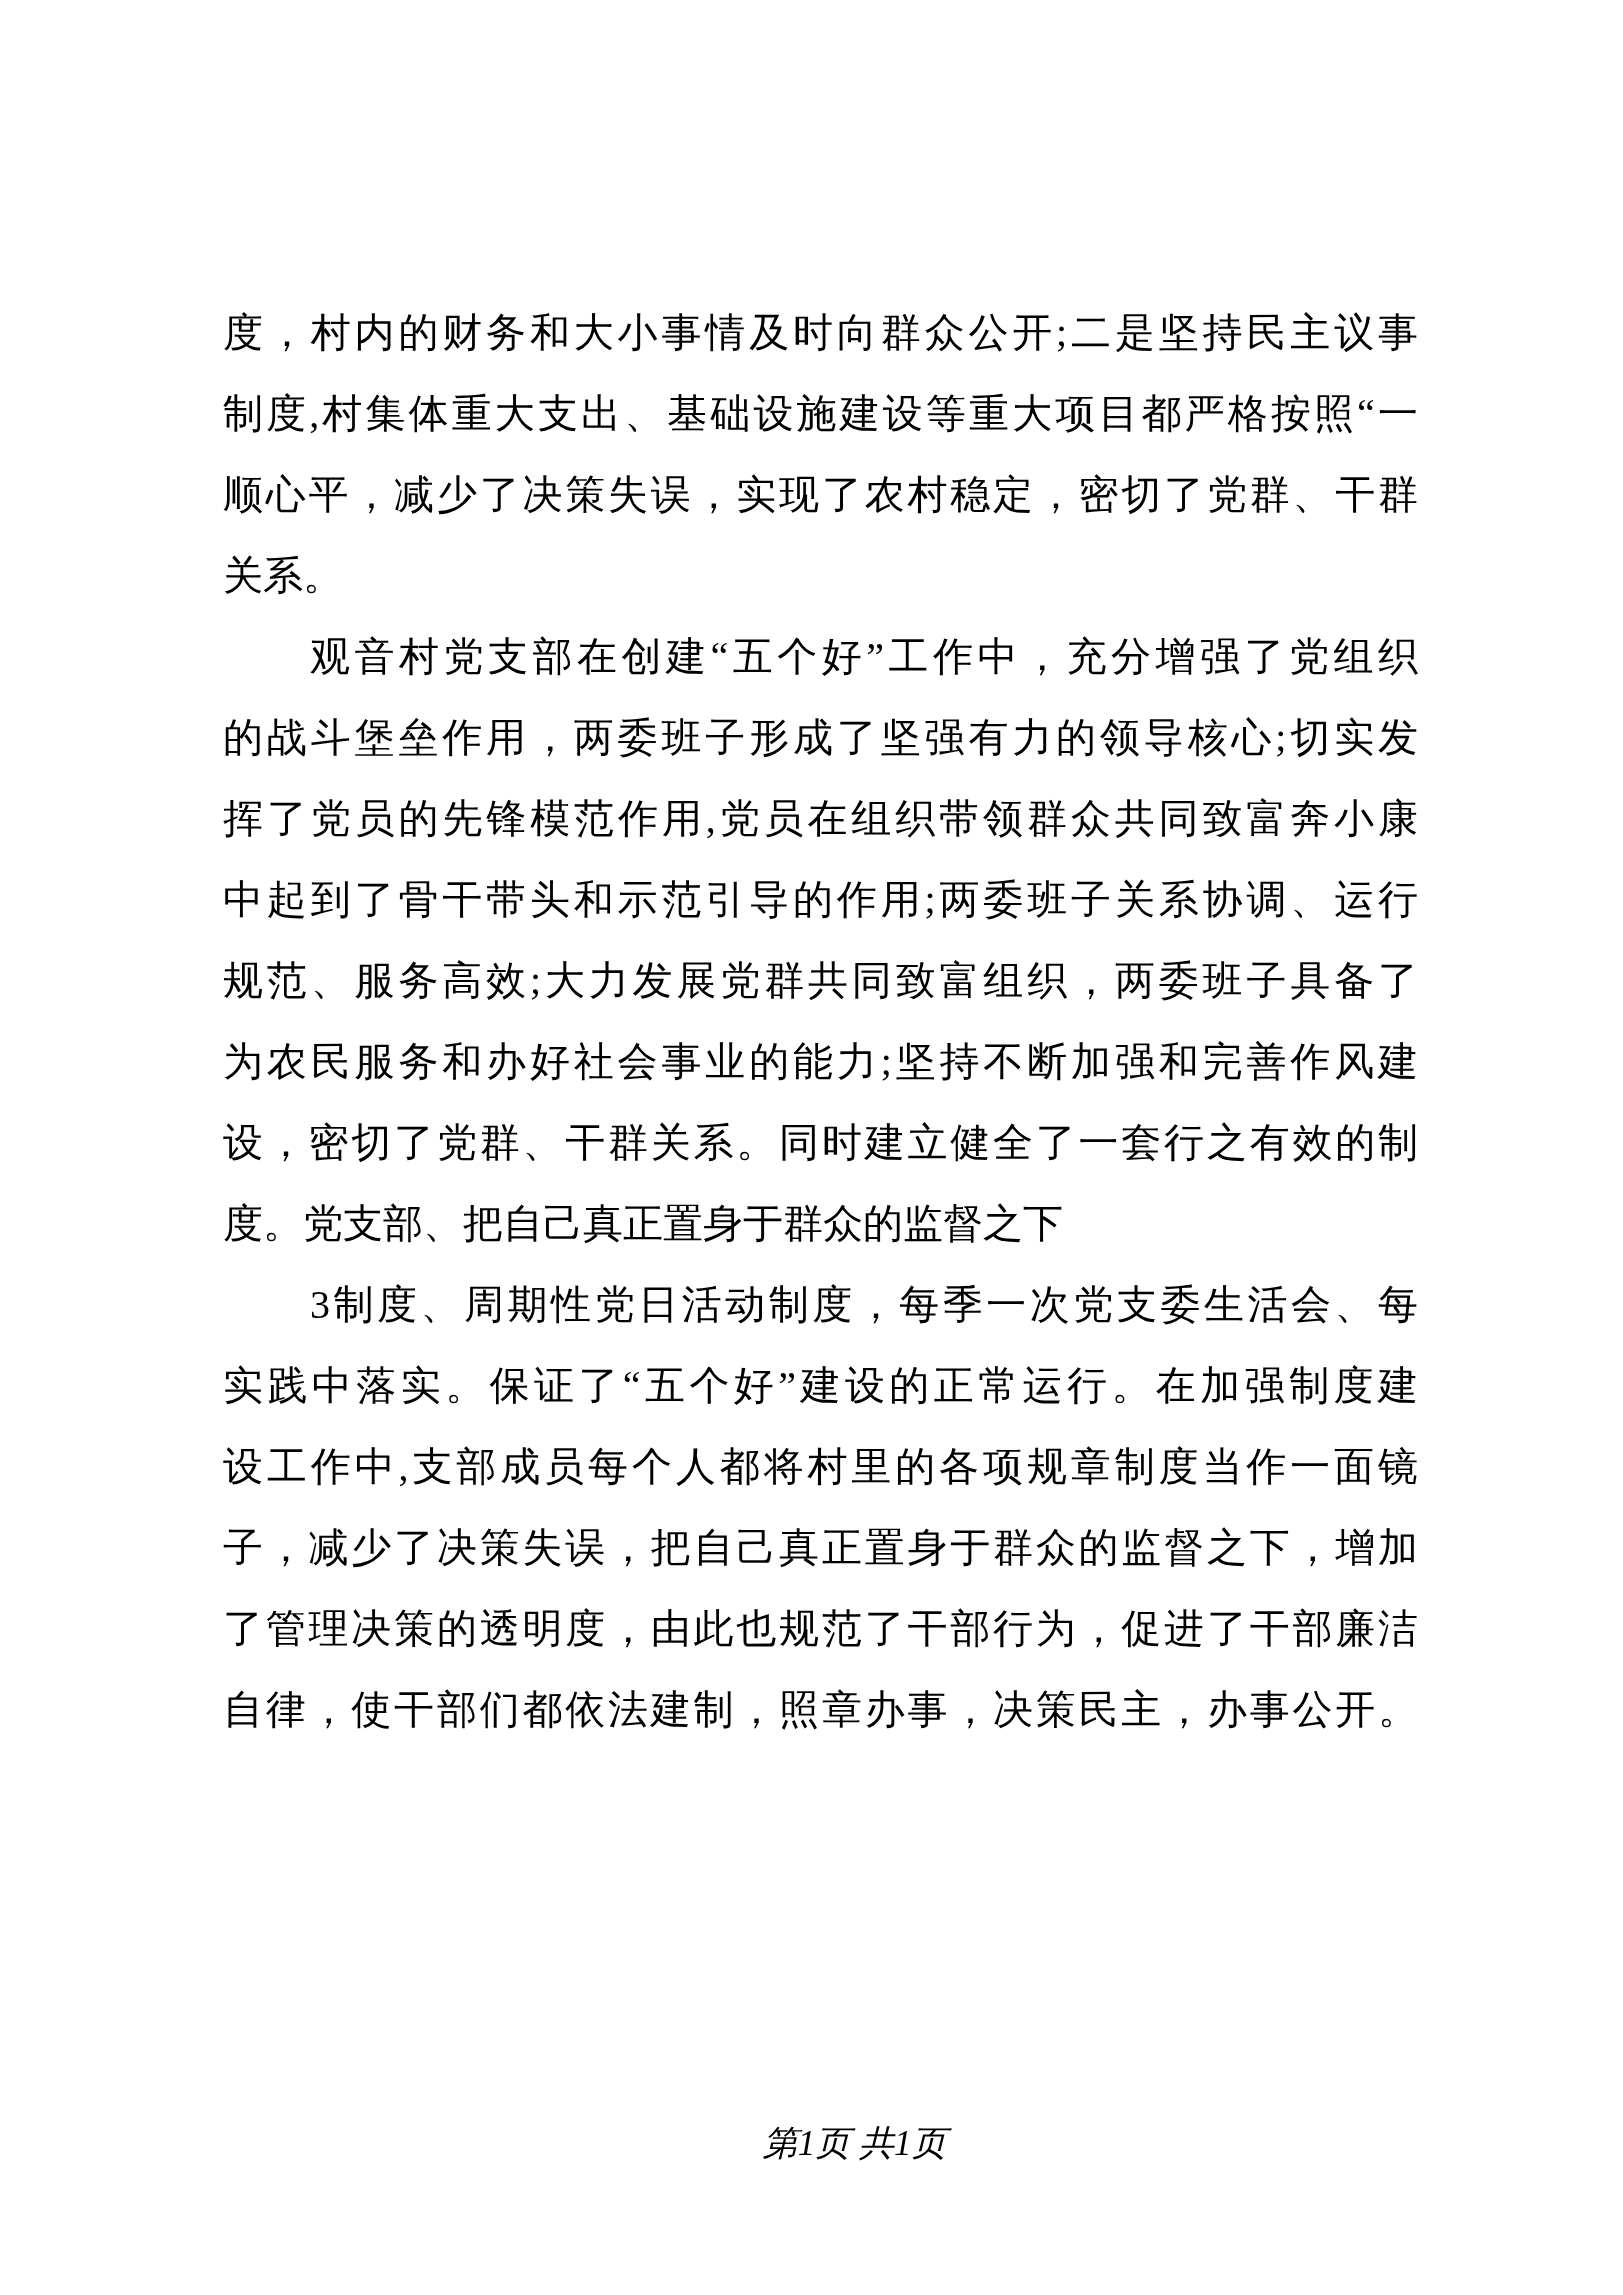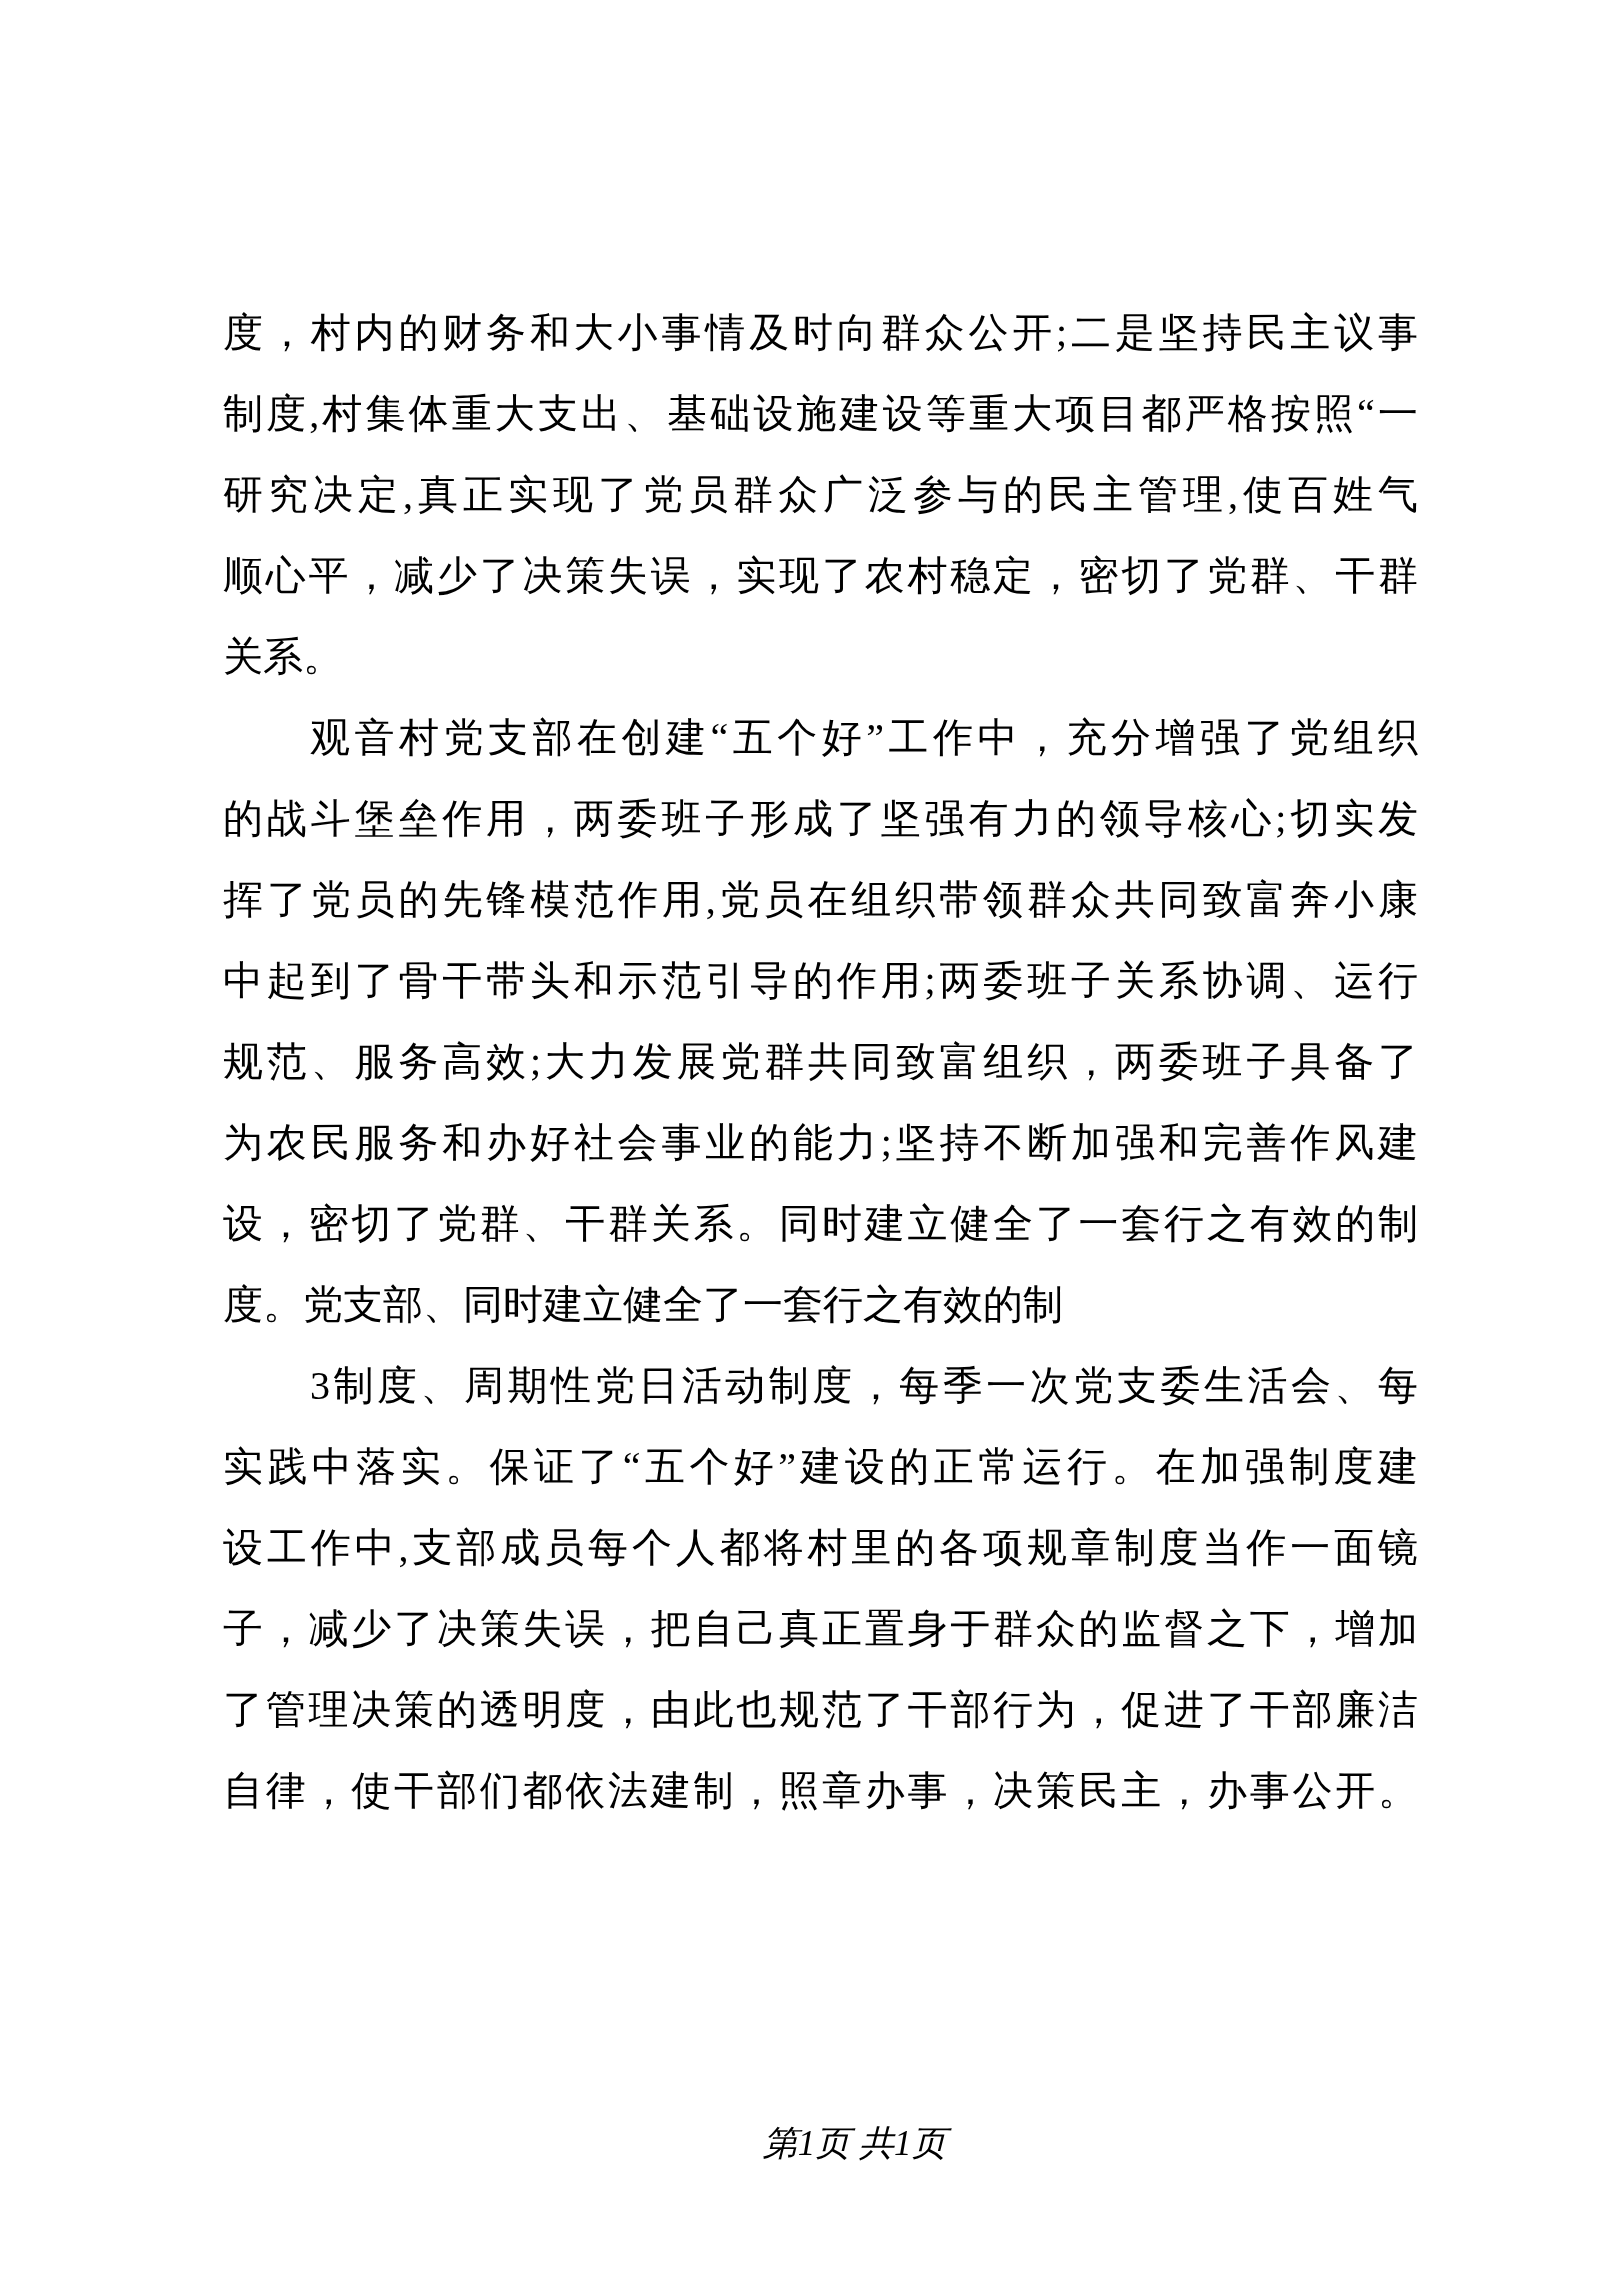--- a/index.html
+++ b/index.html
@@ -59,34 +59,33 @@
 </style>
 </head>
 <body>
 
 <div class="page">
   <div class="text-body">
 
     <div class="para">
       <div class="line">度，村内的财务和大小事情及时向群众公开;二是坚持民主议事</div>
       <div class="line">制度,村集体重大支出、基础设施建设等重大项目都严格按照“一</div>
-      <div class="line">研究决定,真正实现了党员群众广泛参与的民主管理,使百姓气</div>
       <div class="line">顺心平，减少了决策失误，实现了农村稳定，密切了党群、干群</div>
       <div class="line para-last">关系。</div>
     </div>
 
     <div class="para">
       <div class="line indent">观音村党支部在创建“五个好”工作中，充分增强了党组织</div>
       <div class="line">的战斗堡垒作用，两委班子形成了坚强有力的领导核心;切实发</div>
       <div class="line">挥了党员的先锋模范作用,党员在组织带领群众共同致富奔小康</div>
       <div class="line">中起到了骨干带头和示范引导的作用;两委班子关系协调、运行</div>
       <div class="line">规范、服务高效;大力发展党群共同致富组织，两委班子具备了</div>
       <div class="line">为农民服务和办好社会事业的能力;坚持不断加强和完善作风建</div>
       <div class="line">设，密切了党群、干群关系。同时建立健全了一套行之有效的制</div>
-      <div class="line para-last">度。党支部、同时建立健全了一套行之有效的制</div>
+      <div class="line para-last">度。党支部、把自己真正置身于群众的监督之下</div>
     </div>
 
     <div class="para">
       <div class="line indent">3制度、周期性党日活动制度，每季一次党支委生活会、每</div>
       <div class="line">实践中落实。保证了“五个好”建设的正常运行。在加强制度建</div>
       <div class="line">设工作中,支部成员每个人都将村里的各项规章制度当作一面镜</div>
       <div class="line">子，减少了决策失误，把自己真正置身于群众的监督之下，增加</div>
       <div class="line">了管理决策的透明度，由此也规范了干部行为，促进了干部廉洁</div>
       <div class="line">自律，使干部们都依法建制，照章办事，决策民主，办事公开。</div>
     </div>

